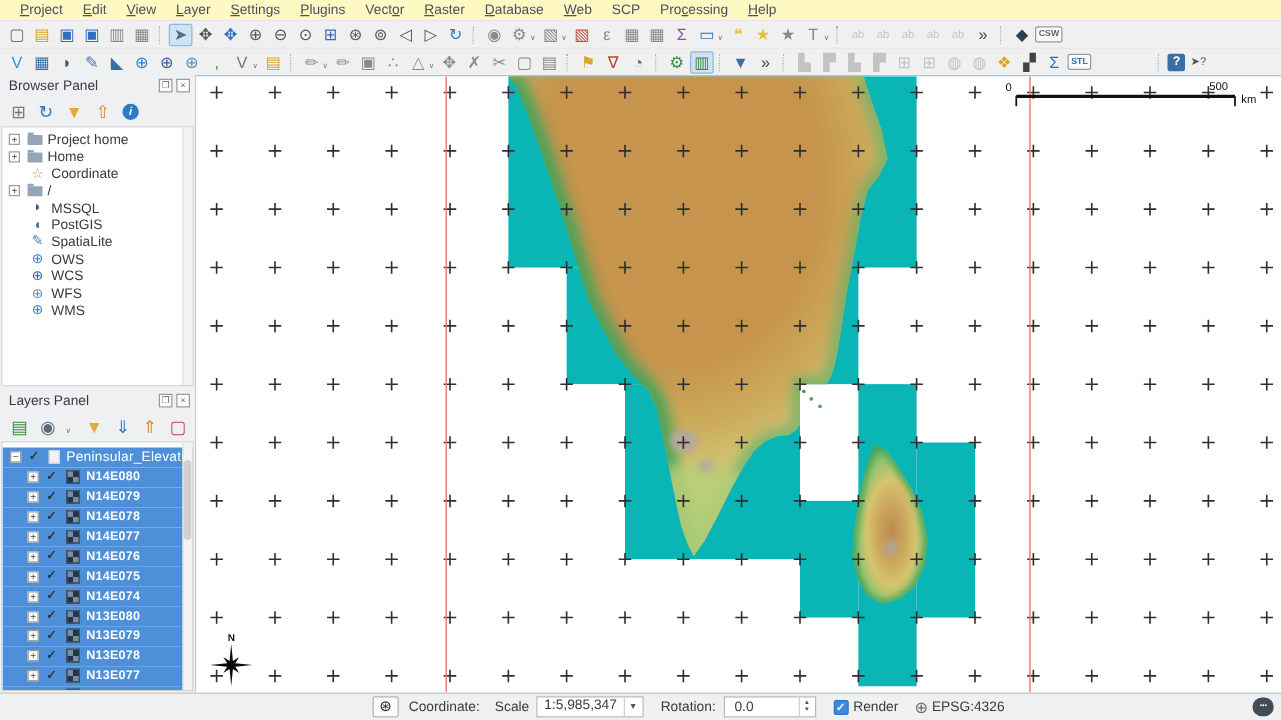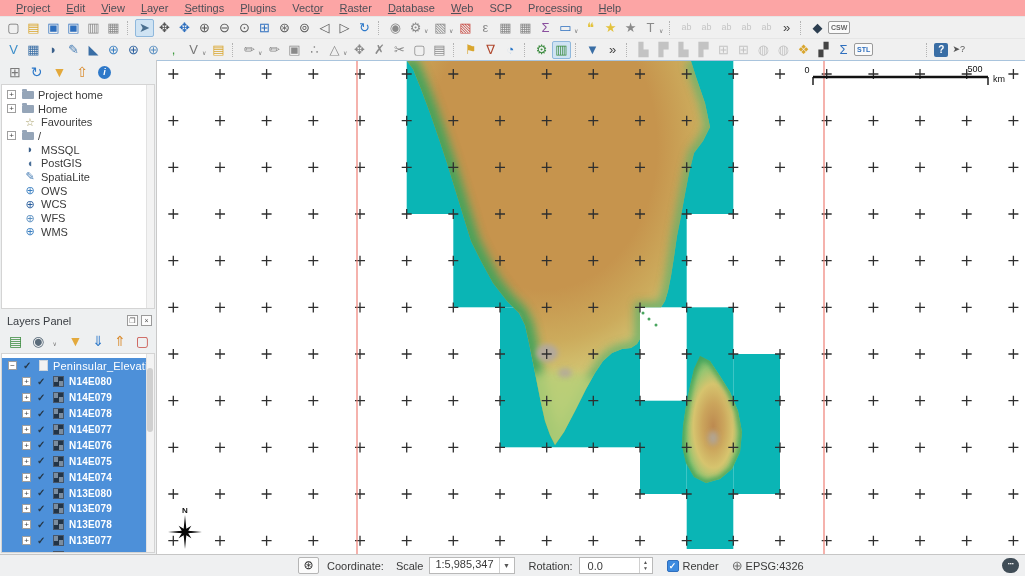--- a/index.html
+++ b/index.html
@@ -1,20 +1,20 @@
 <!DOCTYPE html>
 <html><head>
 <meta charset="utf-8">
 <style>
   * { box-sizing: border-box; margin:0; padding:0; }
   html,body { width:1025px; height:576px; overflow:hidden; }
   body { font-family:"Liberation Sans",sans-serif; font-size:11px; background:#f0f0f0; position:relative; color:#3a3a3a; }
 
   
-  .menubar { height:16px; display:flex; align-items:center; padding-left:8px; background:#fca5a5; }
+  .menubar { height:16px; display:flex; align-items:center; padding-left:8px; background:#fef9c3; }
   .menubar .mi { padding:0 8px; color:#4d5058; font-size:11px; cursor:default; }
   .menubar .mi u { text-decoration:underline; }
 
   
   .toolbar { height:22px; display:flex; align-items:center; background:#f0f0f0; padding-left:4px; gap:1px; border-top:1px solid #e6e6e6; }
   .tbtn { width:19px; height:18px; flex:none; display:flex; align-items:center; justify-content:center; font-size:13px; border-radius:2px; line-height:1; }
   .tbtn.sm { font-size:11px; }
   .tbtn.box { width:auto; height:13px; padding:0 2px; font-size:7px; font-weight:bold; border:1px solid #9a9a9a; color:#666; background:#fafafa; }
   .tbtn.act { background:#cfe3f3; border:1px solid #8fb8dc; }
   .tbtn.dim { opacity:.85; }
@@ -192,20 +192,27 @@
     <span class="tbtn" style="color: rgb(46, 111, 190);">Σ</span>
     <span class="tbtn box" style="color: rgb(46, 111, 190);">STL</span>
     <span class="tspacer"></span>
     <span class="tsep"></span>
     <span class="tbtn" style="color: rgb(255, 255, 255); background: rgb(58, 110, 165); width: 14px; height: 14px; font-size: 10px; font-weight: bold; border-radius: 2px;">?</span>
     <span class="tbtn sm" style="color: rgb(85, 85, 85); font-size: 9px;">➤?</span>
   </div>
 
 <div class="dock">
   <div class="panel browser">
+    <div class="ptitle">
+      <span>Browser Panel</span>
+      <span class="pbtns">
+        <span class="pbtn">❐</span>
+        <span class="pbtn">×</span>
+      </span>
+    </div>
     <div class="ptools" id="btools">
         <span class="picon" style="color: rgb(122, 122, 122);">⊞</span>
         <span class="picon" style="color: rgb(46, 121, 201);">↻</span>
         <span class="picon" style="color: rgb(227, 169, 60);">▼</span>
         <span class="picon" style="color: rgb(217, 139, 46);">⇧</span>
         <span class="picon circ" style="color: rgb(255, 255, 255); background: rgb(46, 121, 201);">i</span>
       </div>
     <div class="tree" id="btree">
       <div class="sbtrack"></div>
     <div class="bitem">
@@ -214,21 +221,21 @@
           <span class="lbl">Project home</span>
         </div>
         <div class="bitem">
           <span class="expbox">+</span>
           <span class="fold"></span>
           <span class="lbl">Home</span>
         </div>
         <div class="bitem">
           <span style="width: 16px; flex: 0 0 auto;"></span>
           <span class="bico" style="color: rgb(168, 160, 106);">☆</span>
-          <span class="lbl">Favourites</span>
+          <span class="lbl">Coordinate</span>
         </div>
         <div class="bitem">
           <span class="expbox">+</span>
           <span class="fold"></span>
           <span class="lbl">/</span>
         </div>
         <div class="bitem">
           <span style="width: 16px; flex: 0 0 auto;"></span>
           <span class="bico" style="color: rgb(58, 95, 138);">◗</span>
           <span class="lbl">MSSQL</span>

